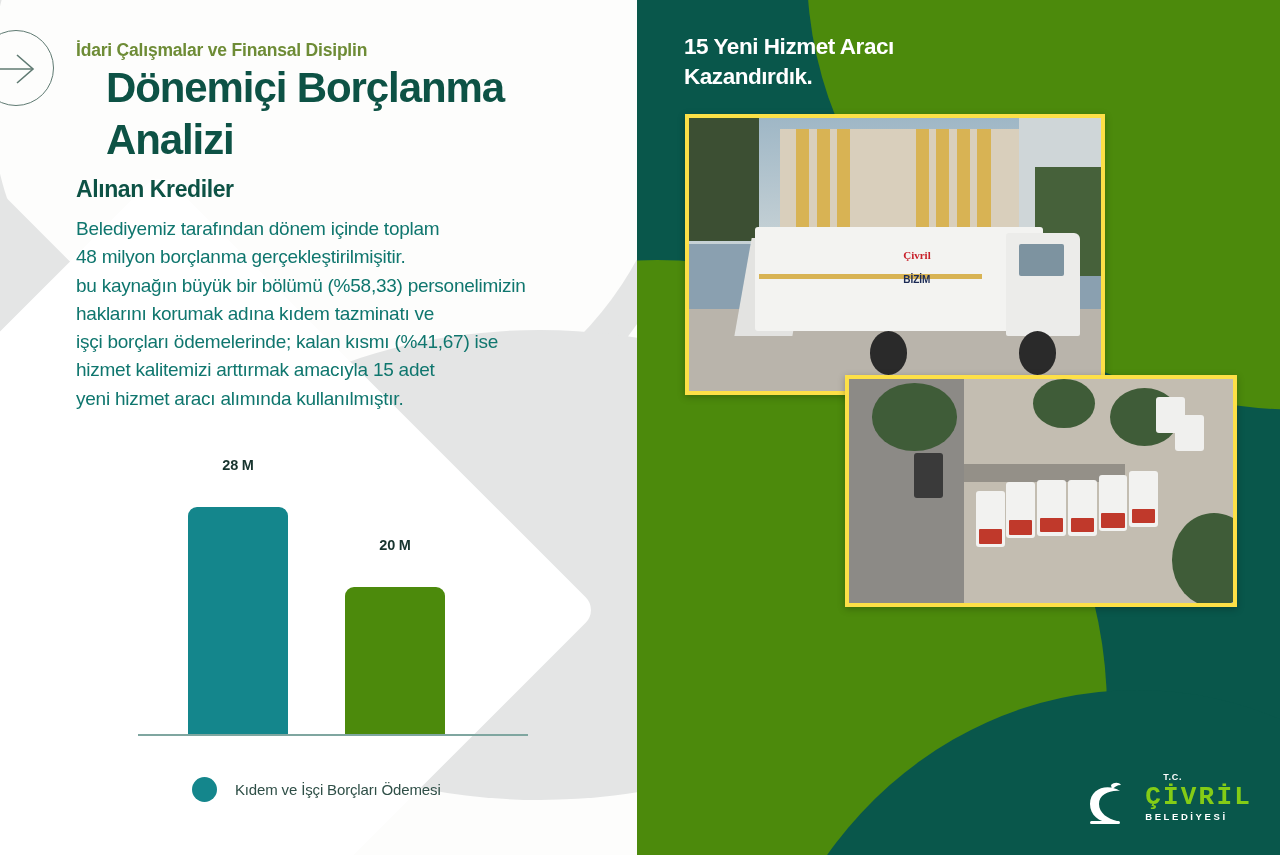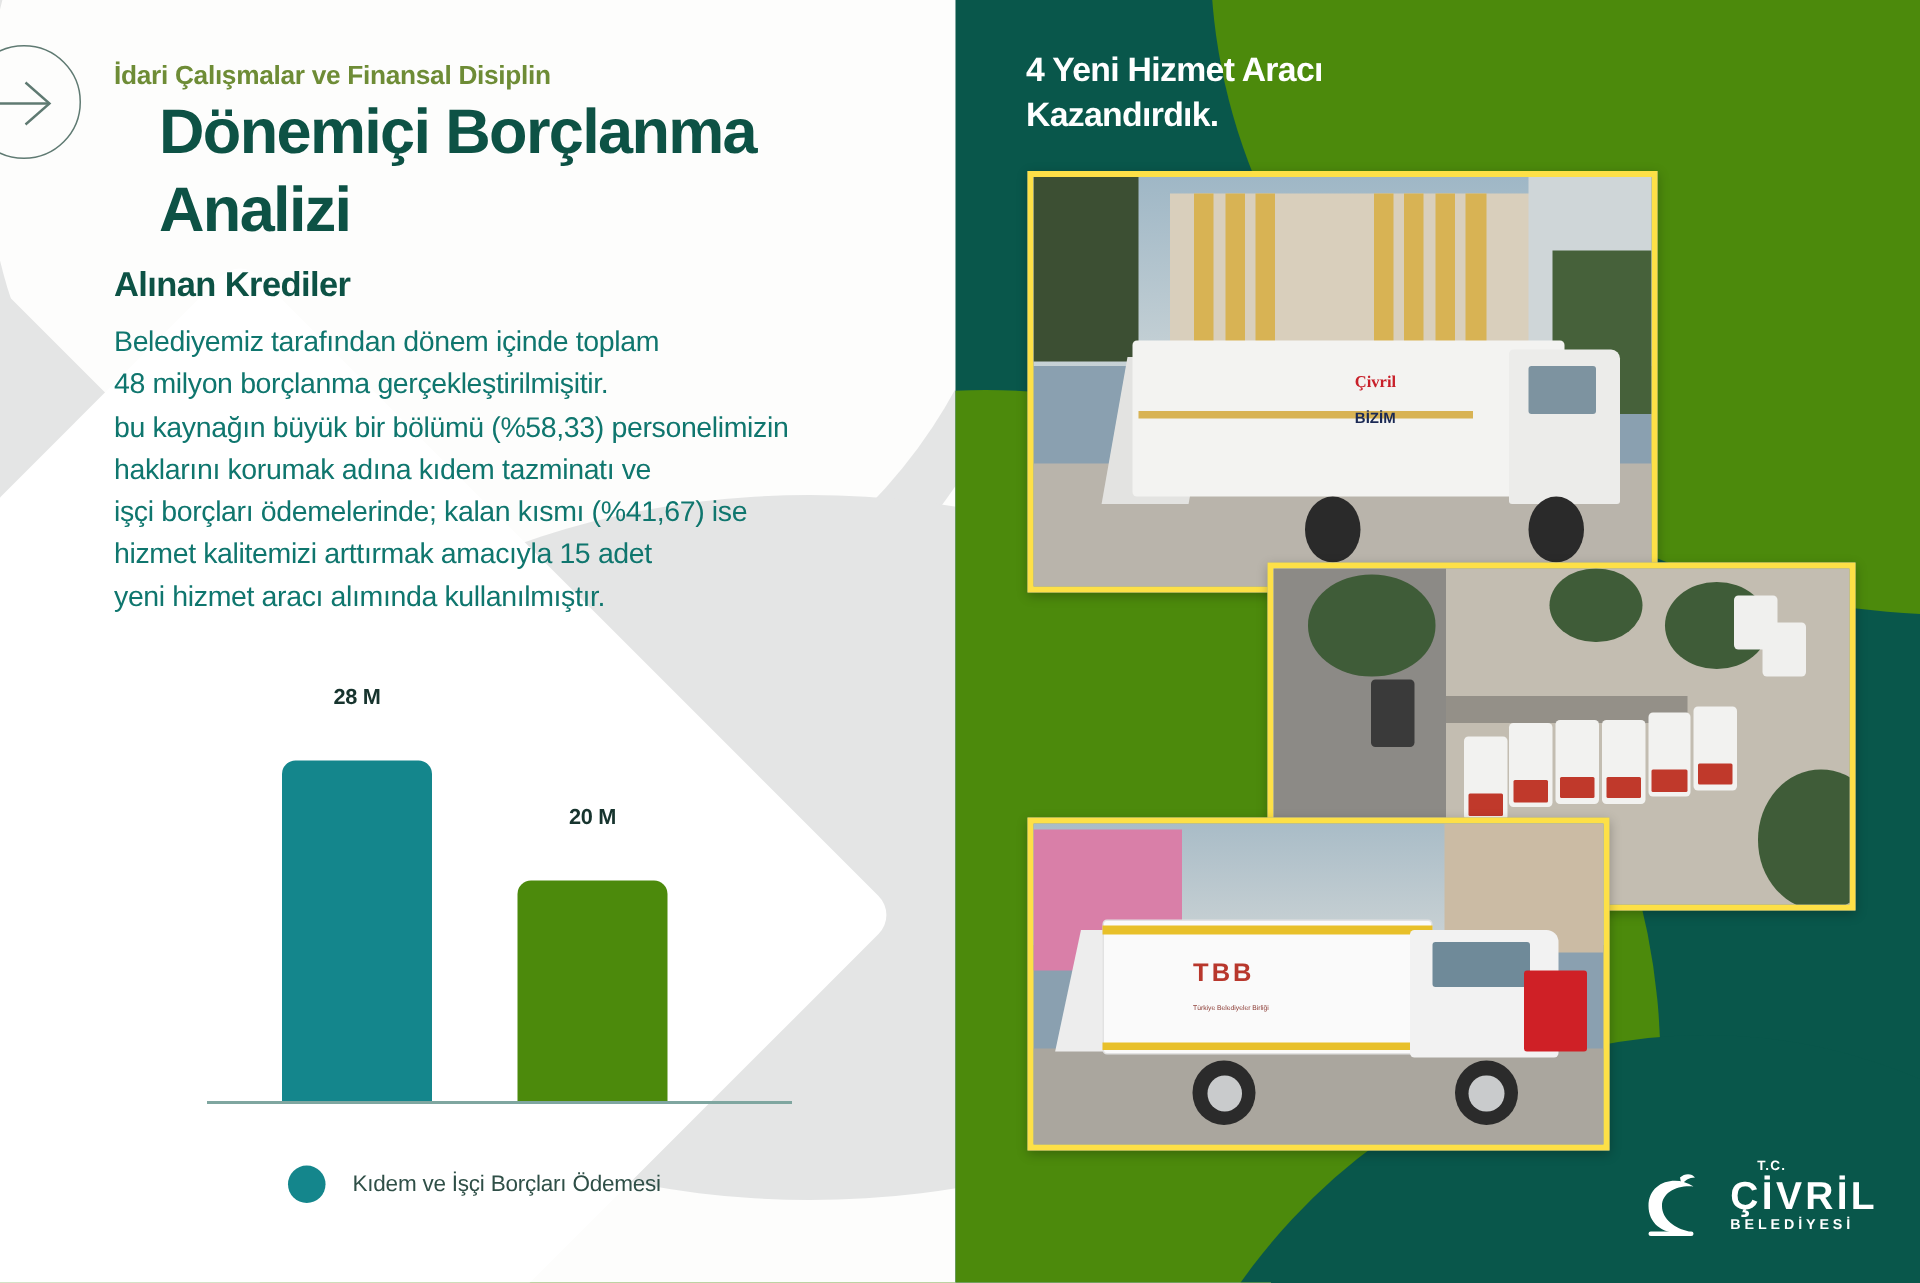--- a/index.html
+++ b/index.html
@@ -196,22 +196,22 @@
 
   
   .logo { position:absolute; right:28px; bottom:26px; z-index:10; display:flex; align-items:center; }
   .logo-mark { position:relative; width:52px; height:52px; flex:none; }
   .logo-words { margin-left:9px; position:relative; }
   .logo-tc {
     position:absolute; left:18px; top:-12px;
     font-size:9px; font-weight:700; color:#ffffff; letter-spacing:0.8px;
   }
   .logo-name {
-    font-size:26px; font-weight:700; color:#ffffff;
-    letter-spacing:2.2px; line-height:26px;
+    font-size:26px; font-weight:700; color:#84cc16;
+    letter-spacing:2.2px; line-height:26px;font-family:Liberation Mono, monospace;
   }
   .logo-sub {
     font-size:9.5px; font-weight:700; color:#ffffff;
     letter-spacing:2.6px; margin-top:1px;
   }
 </style>
 </head>
 <body>
 
 <div class="slide">
@@ -264,21 +264,21 @@
         </div>
       </div>
     </div>
   </div>
 
   <div class="right-panel">
     <div class="right-green-top"></div>
     <div class="right-green-bottom"></div>
     <div class="right-teal-wedge"></div>
 
-    <div class="right-head">4 Yeni Hizmet Aracı
+    <div class="right-head">15 Yeni Hizmet Aracı
 Kazandırdık.</div>
 
     <div class="photo photo-1">
       <div class="ph-inner">
         <div class="p1-sky"></div>
         <div class="p1-bldg"></div>
         <div class="p1-col" style="left:26%"></div>
         <div class="p1-col" style="left:31%"></div>
         <div class="p1-col" style="left:36%"></div>
         <div class="p1-col" style="left:55%"></div>
@@ -327,43 +327,20 @@
           </div>
         <div class="p2-veh" style="left:73%; top:41%;">
             <i></i>
           </div>
         <div class="p2-veh" style="left:17%; top:33%; background:#3a3a3a; height:20%;"></div>
         <div class="p2-veh" style="left:80%; top:8%;  background:#f0f0ee; height:16%;"></div>
         <div class="p2-veh" style="left:85%; top:16%; background:#f0f0ee; height:16%;"></div>
       </div>
     </div>
 
-    <div class="photo photo-3">
-      <div class="ph-inner">
-        <div class="p3-sky"></div>
-        <div class="p3-bld"></div>
-        <div class="p3-bld2"></div>
-        <div class="p3-ground"></div>
-        <div class="p3-lift"></div>
-        <div class="p3-body"></div>
-        <div class="p3-stripe"></div>
-        <div class="p3-stripe2"></div>
-        <div class="p3-cab"></div>
-        <div class="p3-win"></div>
-        <div class="p3-flag"></div>
-        <div class="p3-wheel" style="left:28%">
-            <s></s>
-          </div>
-        <div class="p3-wheel" style="left:74%">
-            <s></s>
-          </div>
-        <div class="p3-tbb">TBB</div>
-        <div class="p3-sub">Türkiye Belediyeler Birliği</div>
-      </div>
-    </div>
 
     <div class="logo">
       <div class="logo-mark">
         <svg width="52" height="52" viewBox="0 0 52 52">
           <path d="M36 14 C24 6 6 11 6 27 C6 41 20 48 33 44 C24 42 15 36 15 27 C15 18 25 13 36 14 Z" fill="#ffffff"></path>
           <path d="M27 8 C30 5 35 5 37 8 C33 8 30 10 28 13 Z" fill="#ffffff"></path>
           <rect x="6" y="44" width="30" height="3" rx="1.5" fill="#ffffff"></rect>
         </svg>
       </div>
       <div class="logo-words">

